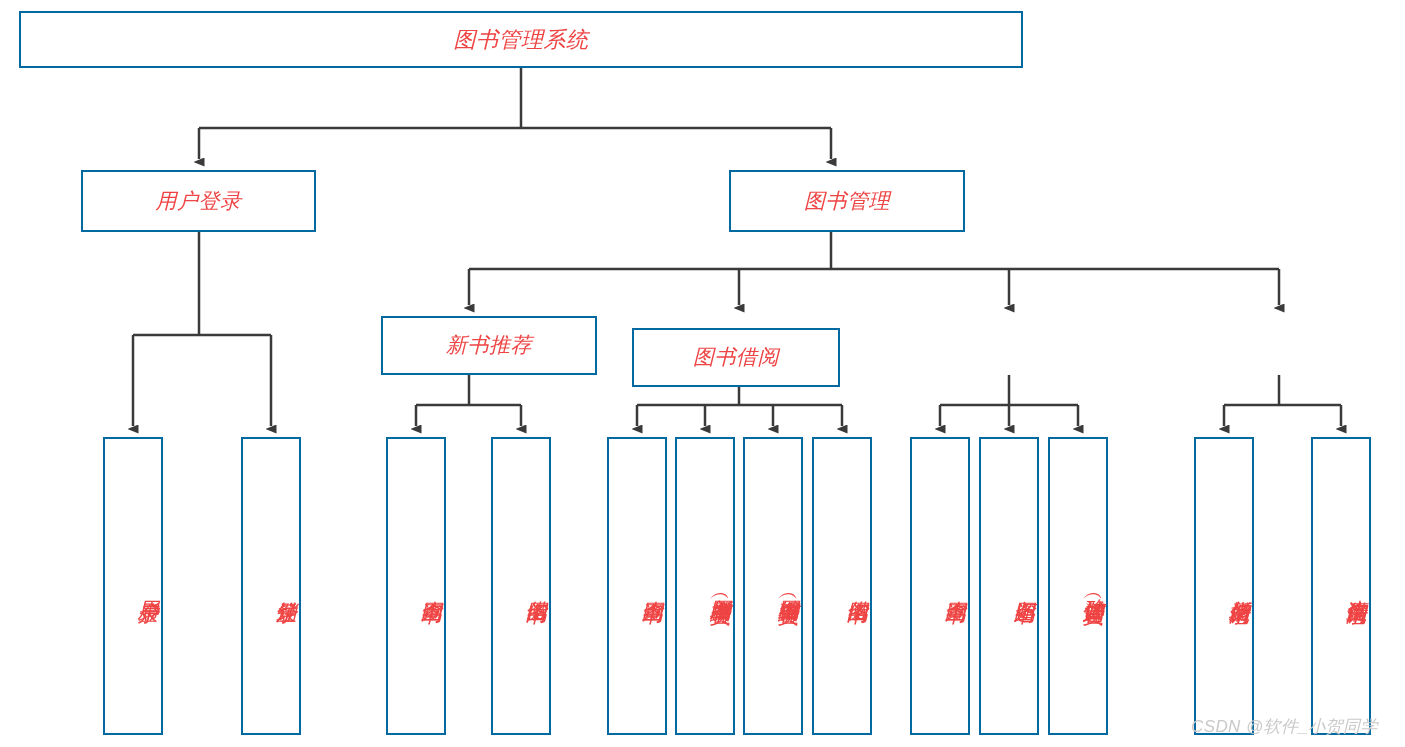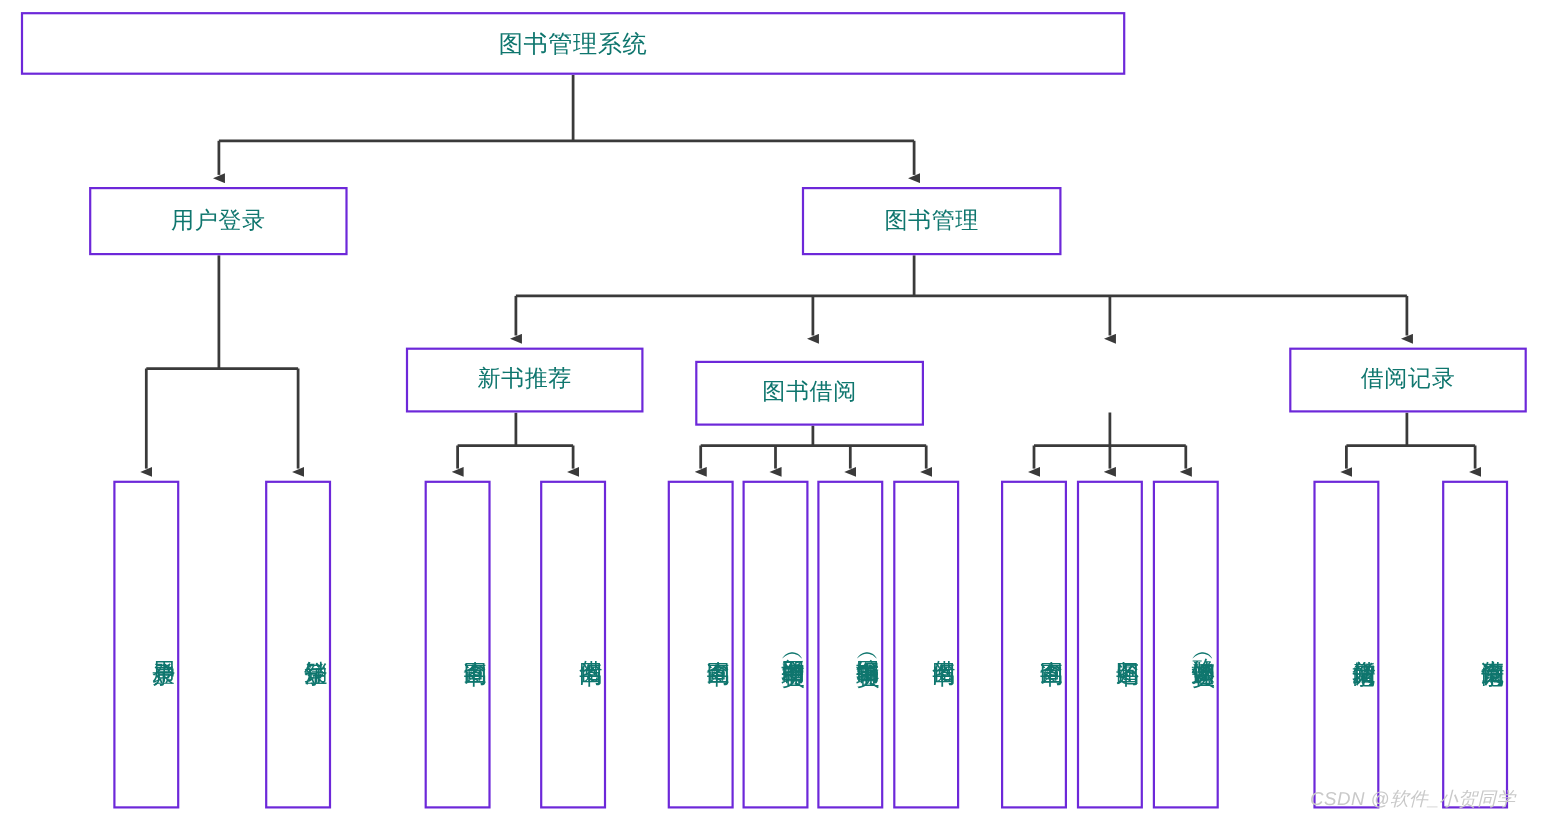--- a/index.html
+++ b/index.html
@@ -20,28 +20,29 @@
   #edges {
     position: absolute;
     left: 0;
     top: 0;
     width: 1405px;
     height: 747px;
   }
   .node {
     position: absolute;
     box-sizing: border-box;
-    border: 2px solid #6d28d9;
+    border: 2px solid #0369a1;
     background: #ffffff;
-    color: #0f766e;
+    color: #ef4444;
     display: flex;
     align-items: center;
     justify-content: center;
     text-align: center;
     line-height: 1.25;
+    font-style: italic;
   }
   .node.horiz {
     font-size: 21px;
     letter-spacing: 0.5px;
   }
   .node.vert {
     writing-mode: vertical-rl;
     text-orientation: upright;
     font-size: 21px;
     padding: 6px 0;
@@ -115,23 +116,22 @@
       <path d="M1224,405 L1224,426" marker-end="url(#arrow)"></path>
       <path d="M1341,405 L1341,426" marker-end="url(#arrow)"></path>
     </g>
   </svg>
 
   <div class="node horiz root" style="left:19px; top:11px; width:1004px; height:57px;">图书管理系统</div>
 
   <div class="node horiz" style="left:81px; top:170px; width:235px; height:62px;">用户登录</div>
   <div class="node horiz" style="left:711px; top:170px; width:236px; height:62px;margin-left:18px;">图书管理</div>
 
-  <div class="node horiz" style="left:369px; top:316px; width:216px; height:59px;">新书推荐</div>
+  <div class="node horiz" style="left:381px; top:316px; width:216px; height:59px;">新书推荐</div>
   <div class="node horiz" style="left:632px; top:328px; width:208px; height:59px;">图书借阅</div>
-  <div class="node horiz" style="left:1172px; top:316px; width:216px; height:59px;">借阅记录</div>
 
   <div class="node vert" style="left:103px; top:437px; width:60px; height:298px;">用户登录</div>
   <div class="node vert" style="left:241px; top:437px; width:60px; height:298px;">注销登录</div>
 
   <div class="node vert" style="left:386px; top:437px; width:60px; height:298px;">查询图书</div>
   <div class="node vert" style="left:491px; top:437px; width:60px; height:298px;">借阅图书</div>
 
   <div class="node vert" style="left:607px; top:437px; width:60px; height:298px;">查询图书</div>
   <div class="node vert" style="left:675px; top:437px; width:60px; height:298px;">新增图书（管理员）</div>
   <div class="node vert" style="left:743px; top:437px; width:60px; height:298px;">编辑图书（管理员）</div>

